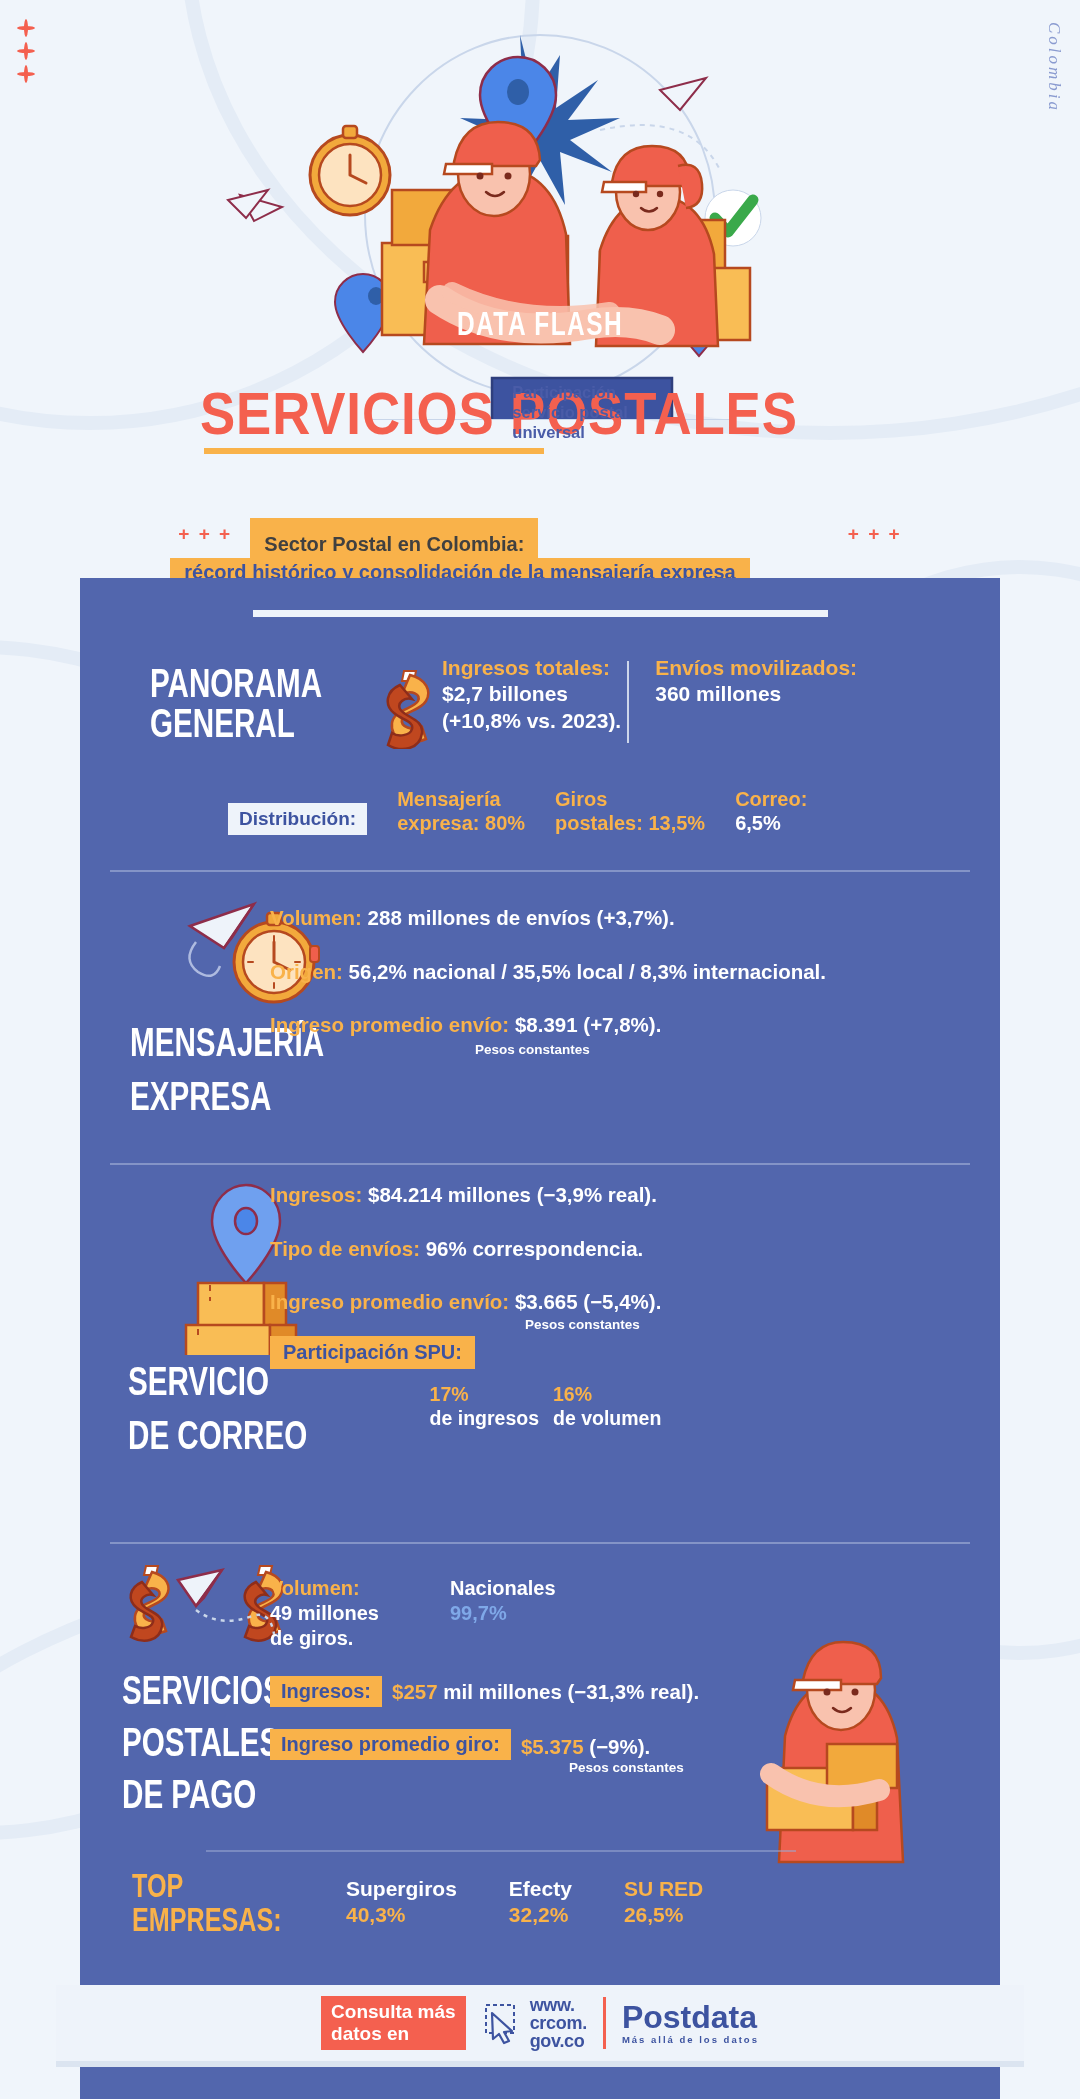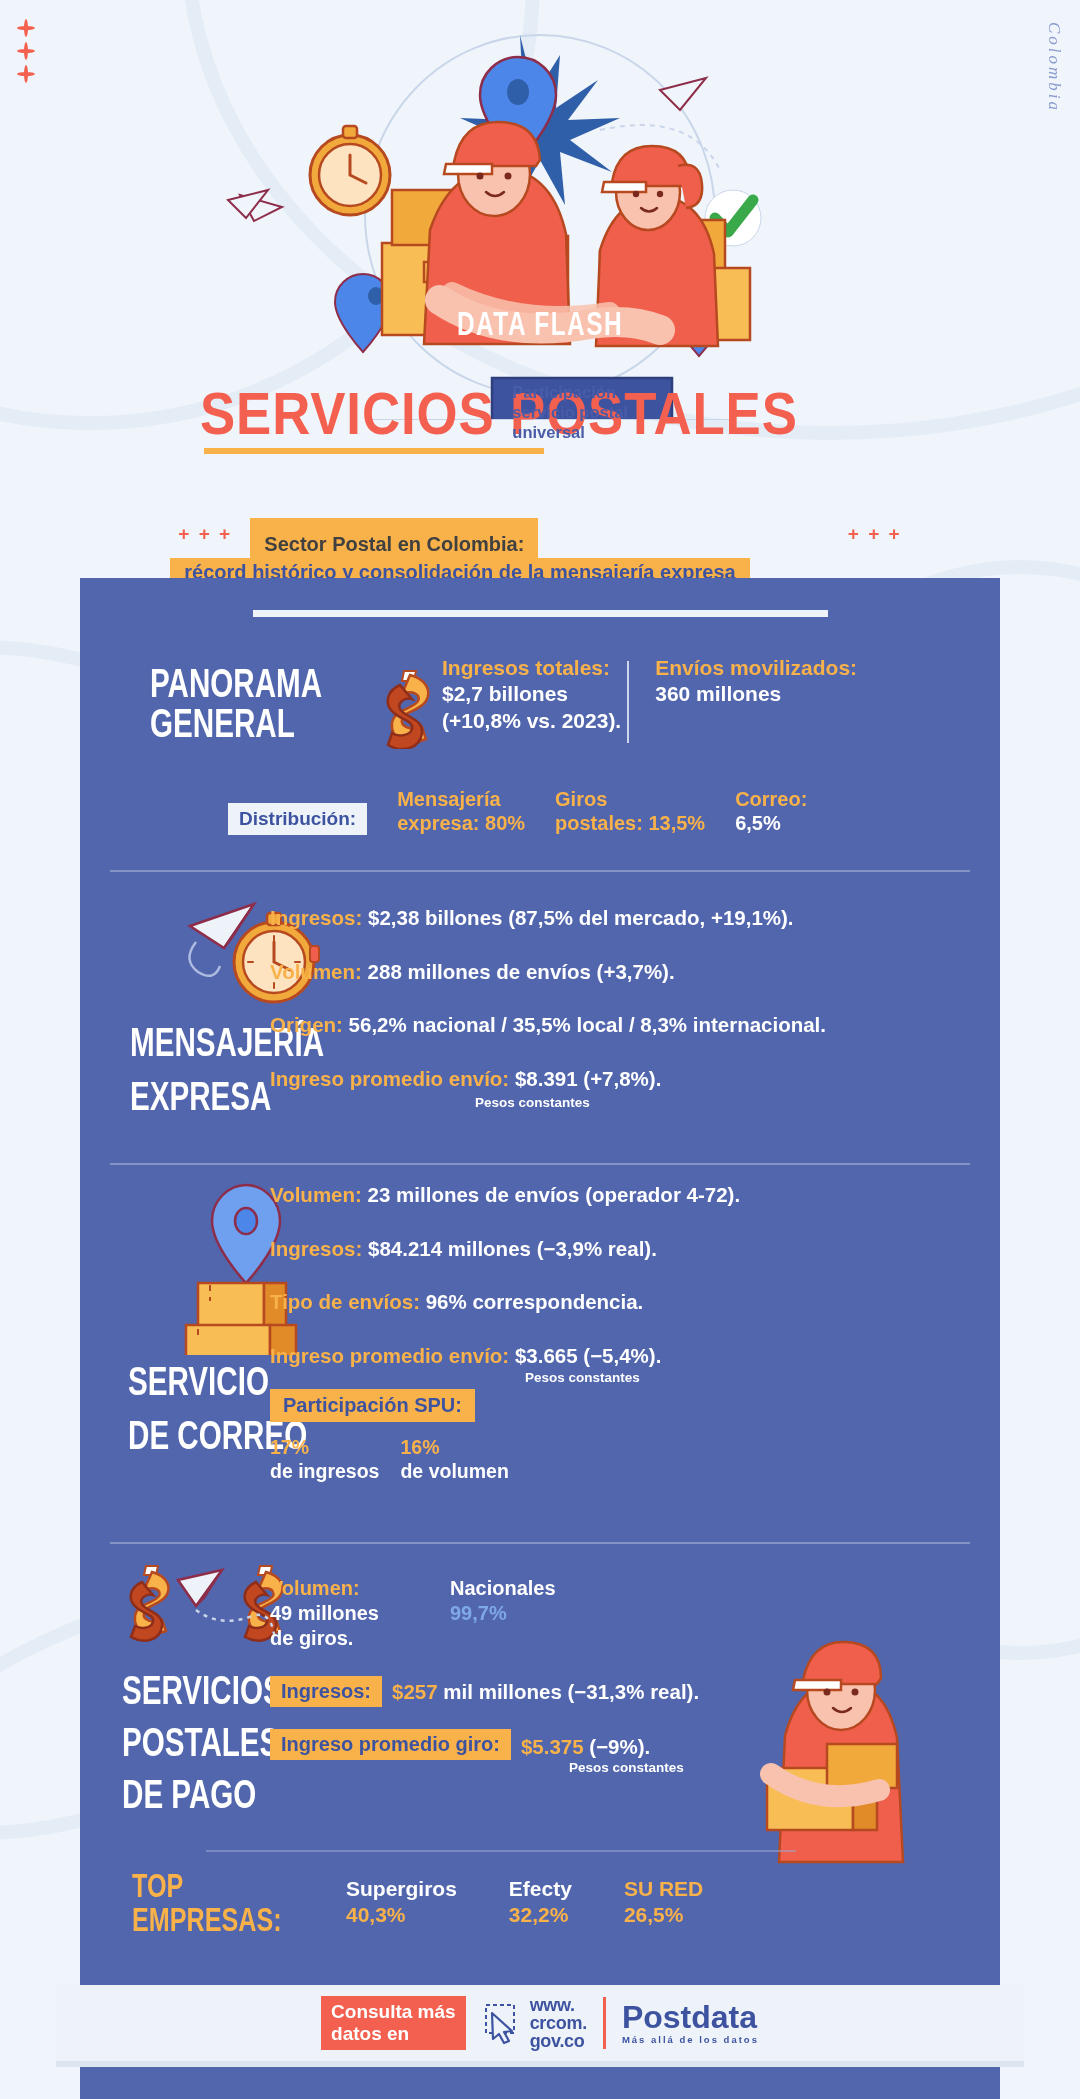--- a/index.html
+++ b/index.html
@@ -171,21 +171,21 @@
     font-size: 19px; padding: 5px 11px; margin-top: 16px;
     white-space: nowrap;
   }
   .dist-item { font-size: 20px; line-height: 1.2; }
   .row-line { font-size: 20.5px; margin-bottom: 29px; line-height: 1.2; white-space: nowrap;}
   .spu-chip {
     background: #f9b24a; color: #3d53a0; font-weight: bold;
     font-size: 20px; padding: 5px 13px; display: inline-block;
     margin-top: 4px;
   }
-  .spu-nums { display: flex; gap: 21px; margin-top: 14px; }
+  .spu-nums { display: flex; gap: 14px; margin-top: 14px; justify-content: flex-end; }
   .spu-num { font-size: 19.5px; line-height: 1.22; }
   .pago-vol { display: flex; gap: 48px; }
   .vol-col  { font-size: 20px; line-height: 1.24; }
   .chip-orange {
     background: #f9b24a; color: #3d53a0; font-weight: bold;
     font-size: 20px; padding: 4px 11px; display: inline-block;
   }
   .pago-line { display: flex; align-items: center; gap: 10px; margin-top: 22px; }
   .top-row { display: flex; align-items: flex-start; padding-left: 52px; }
   .top-label {
@@ -426,24 +426,20 @@
             <line x1="63" y1="48" x2="68" y2="48"></line>
         </g>
       </g>
     </svg>
   </div>
   <div class="sec-head" style="position:absolute; left:50px; top:132px;">MENSAJERÍA</div>
   <div class="sec-head" style="position:absolute; left:50px; top:186px;">EXPRESA</div>
 
   <div style="position:absolute; left:190px; top:16px;">
     <div class="row-line">
-      <span class="lbl">Ingresos:</span>
-      <span class="val">$2,38 billones (87,5% del mercado, +19,1%).</span>
-    </div>
-    <div class="row-line">
       <span class="lbl">Volumen:</span>
       <span class="val">288 millones de envíos (+3,7%).</span>
     </div>
     <div class="row-line">
       <span class="lbl">Origen:</span>
       <span class="val">56,2% nacional / 35,5% local / 8,3% internacional.</span>
     </div>
     <div class="row-line" style="margin-bottom:4px;">
       <span class="lbl">Ingreso promedio envío:</span>
       <span class="val">$8.391 (+7,8%).</span>
@@ -464,24 +460,20 @@
       <rect x="6" y="150" width="84" height="42" fill="#f9bd55" stroke="#b6491f" stroke-width="2.5"></rect>
       <rect x="90" y="150" width="26" height="42" fill="#e08a28" stroke="#b6491f" stroke-width="2.5"></rect>
       <path d="M30 116 l0 -6 M30 122 l0 4" stroke="#b6491f" stroke-width="2"></path>
       <path d="M18 160 l0 -6" stroke="#b6491f" stroke-width="2"></path>
     </svg>
   </div>
   <div class="sec-head" style="position:absolute; left:48px; top:186px;">SERVICIO</div>
   <div class="sec-head" style="position:absolute; left:48px; top:240px;">DE CORREO</div>
 
   <div style="position:absolute; left:190px; top:8px;">
-    <div class="row-line">
-      <span class="lbl">Volumen:</span>
-      <span class="val">23 millones de envíos (operador 4-72).</span>
-    </div>
     <div class="row-line">
       <span class="lbl">Ingresos:</span>
       <span class="val">$84.214 millones (−3,9% real).</span>
     </div>
     <div class="row-line">
       <span class="lbl">Tipo de envíos:</span>
       <span class="val">96% correspondencia.</span>
     </div>
     <div class="row-line" style="margin-bottom:2px;">
       <span class="lbl">Ingreso promedio envío:</span>

